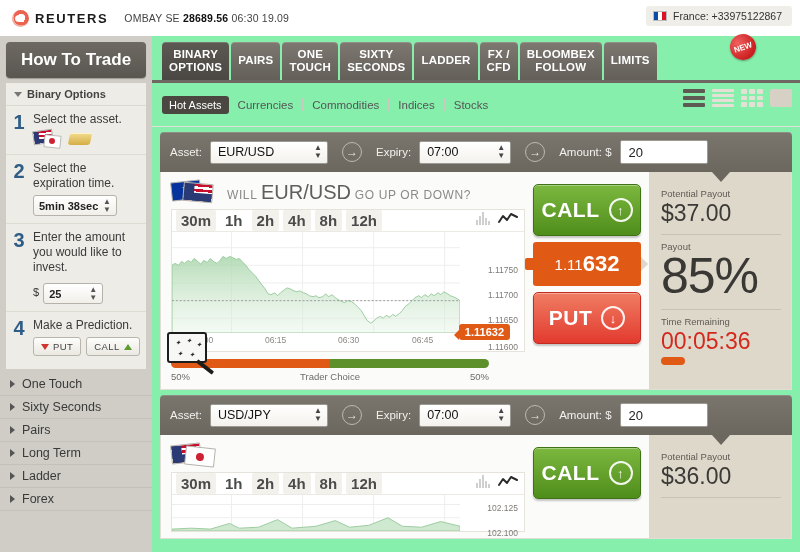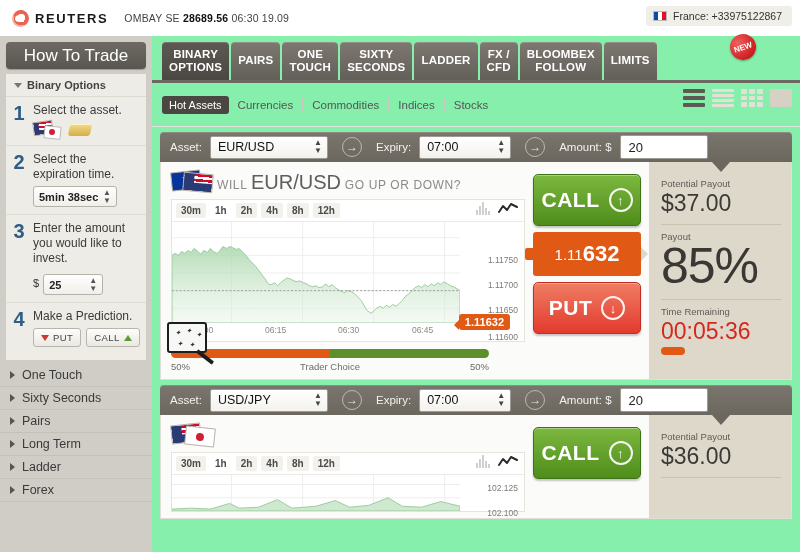--- a/index.html
+++ b/index.html
@@ -45,23 +45,23 @@
   .flag-fr { width:14px; height:10px; display:inline-block; border:1px solid #bbb;
     background:linear-gradient(to right,#0b4ea2 0 34%, #fff 34% 67%, #e0122b 67% 100%); }
 
   
   .layout { display:flex; width:800px; height:516px; }
 
   
   .sidebar { width:152px; flex:0 0 152px; background:#cfcdc6; position:relative; }
   .howto-title {
     margin:6px 6px 0 6px;
-    height:27px; border-radius:4px;
+    height:36px; border-radius:4px;
     background:linear-gradient(to bottom,#6e6a63,#595550);
-    color:#fff; font-size:17px; font-weight:normal;
+    color:#fff; font-size:17px; font-weight:bold;
     display:flex; align-items:center; justify-content:center;
     box-shadow:0 1px 1px rgba(0,0,0,.25);
     text-align:center;
   }
   .accordion-head {
     background:#eeece6; color:#444; font-size:11px; font-weight:bold;
     padding:5px 6px 5px 8px; display:flex; align-items:center; gap:5px;
     border-bottom:1px solid #dcd9d1;
     margin:5px 6px 0 6px;
   }
@@ -152,21 +152,21 @@
   .vi.light .bar { height:3px; background:#e4e0d6; }
   .vi.grid { display:grid; grid-template-columns:repeat(3,1fr); grid-template-rows:repeat(3,1fr); gap:2px; }
   .vi.grid i { background:#e4e0d6; border-radius:1px; }
   .vi.solid { background:#d6d1c4; border-radius:2px; }
 
   
   .panel { margin:5px 8px 0 8px; }
   .panel-head {
     background:linear-gradient(to bottom,#7a766e,#6b675f);
     border-radius:4px 4px 0 0;
-    height:30px; display:flex; align-items:center;
+    height:40px; display:flex; align-items:center;
     padding:0 10px; gap:8px; color:#fff;
     box-shadow:inset 0 1px 0 rgba(255,255,255,.16);
   }
   .lbl { font-size:11.5px; color:#f2f1ee; }
   .sel {
     background:linear-gradient(to bottom,#fff,#f4f2ed);
     border:1px solid #9d9a93; border-radius:2px;
     height:23px; display:flex; align-items:center; justify-content:space-between;
     padding:0 5px 0 7px; font-size:12.5px; color:#111; gap:10px;
   }
@@ -178,39 +178,39 @@
     font-size:12px; line-height:1; margin:0 6px;
   }
   .amt-input {
     background:#fff; border:1px solid #9d9a93; border-radius:2px;
     height:24px; width:88px; font-size:13px; color:#222;
     display:flex; align-items:center; padding-left:8px;
   }
 
   .panel-body { background:#fbfbfa; border:1px solid #e1ded7; border-top:none; display:flex; position:relative; min-height:218px; }
   .panel-left { flex:1; padding:8px 6px 6px 10px; position:relative; }
-  .pair-head { display:flex; align-items:center; gap:0; margin-bottom:5px; }
+  .pair-head { display:flex; align-items:center; gap:10px; margin-bottom:5px; }
   .pair-flags { width:46px; height:24px; position:relative; }
   .fl { position:absolute; width:30px; height:19px; border:1px solid #b5b2ab; border-radius:1px; }
   .fl.eu { left:0; top:1px; background:#06339c; transform:rotate(-6deg); }
   .fl.eu:after{ content:"★"; position:absolute; left:9px; top:1px; color:#ffd617; font-size:9px; }
   .fl.us { left:12px; top:3px; transform:rotate(5deg);
     background:linear-gradient(to bottom,#c8102e 0 15%,#fff 15% 30%,#c8102e 30% 45%,#fff 45% 60%,#c8102e 60% 75%,#fff 75% 90%,#c8102e 90% 100%);
     box-shadow:inset 11px -9px 0 -1px #2a3a74; }
   .fl.jp { left:14px; top:4px; background:#fff; transform:rotate(6deg); }
   .fl.jp:after{ content:""; position:absolute; left:10px; top:5px; width:8px;height:8px;border-radius:50%;background:#cf2134; }
   .fl.us2 { left:0; top:1px; transform:rotate(-6deg);
     background:linear-gradient(to bottom,#c8102e 0 15%,#fff 15% 30%,#c8102e 30% 45%,#fff 45% 60%,#c8102e 60% 75%,#fff 75% 90%,#c8102e 90% 100%);
     box-shadow:inset 11px -9px 0 -1px #2a3a74; }
   .pair-q { font-size:12px; color:#8a8a8a; letter-spacing:.6px; }
   .pair-q .big { font-size:20px; color:#5e5e5e; letter-spacing:0; }
 
   .chartbox { border:1px solid #e6e3dc; background:#fff; position:relative; height:143px; }
   .chart-toolbar { height:22px; border-bottom:1px solid #eceae4; display:flex; align-items:center; gap:4px; padding-left:4px; position:relative; }
-  .tf { font-size:10px; font-weight:bold; color:#4b4b4b; background:#f3f1ec; border-radius:2px; padding:2px 5px; }
+  .tf { font-size:15px; font-weight:bold; color:#4b4b4b; background:#f3f1ec; border-radius:2px; padding:2px 5px; }
   .tf.plain { background:transparent; }
   .chart-tool-icons { position:absolute; right:6px; top:2px; display:flex; gap:8px; align-items:center; }
   .ico-bars { display:flex; align-items:flex-end; gap:1px; opacity:.28; height:13px; }
   .ico-bars i { width:2px; background:#555; }
   .ico-line svg { display:block; }
 
   .plot { position:absolute; left:0; right:64px; top:22px; bottom:18px; overflow:hidden; }
   .plot svg { display:block; width:100%; height:100%; }
   .yaxis { position:absolute; right:0; top:22px; bottom:0; width:64px; }
   .ytick { position:absolute; right:6px; font-size:8.5px; color:#7d7b76; }

